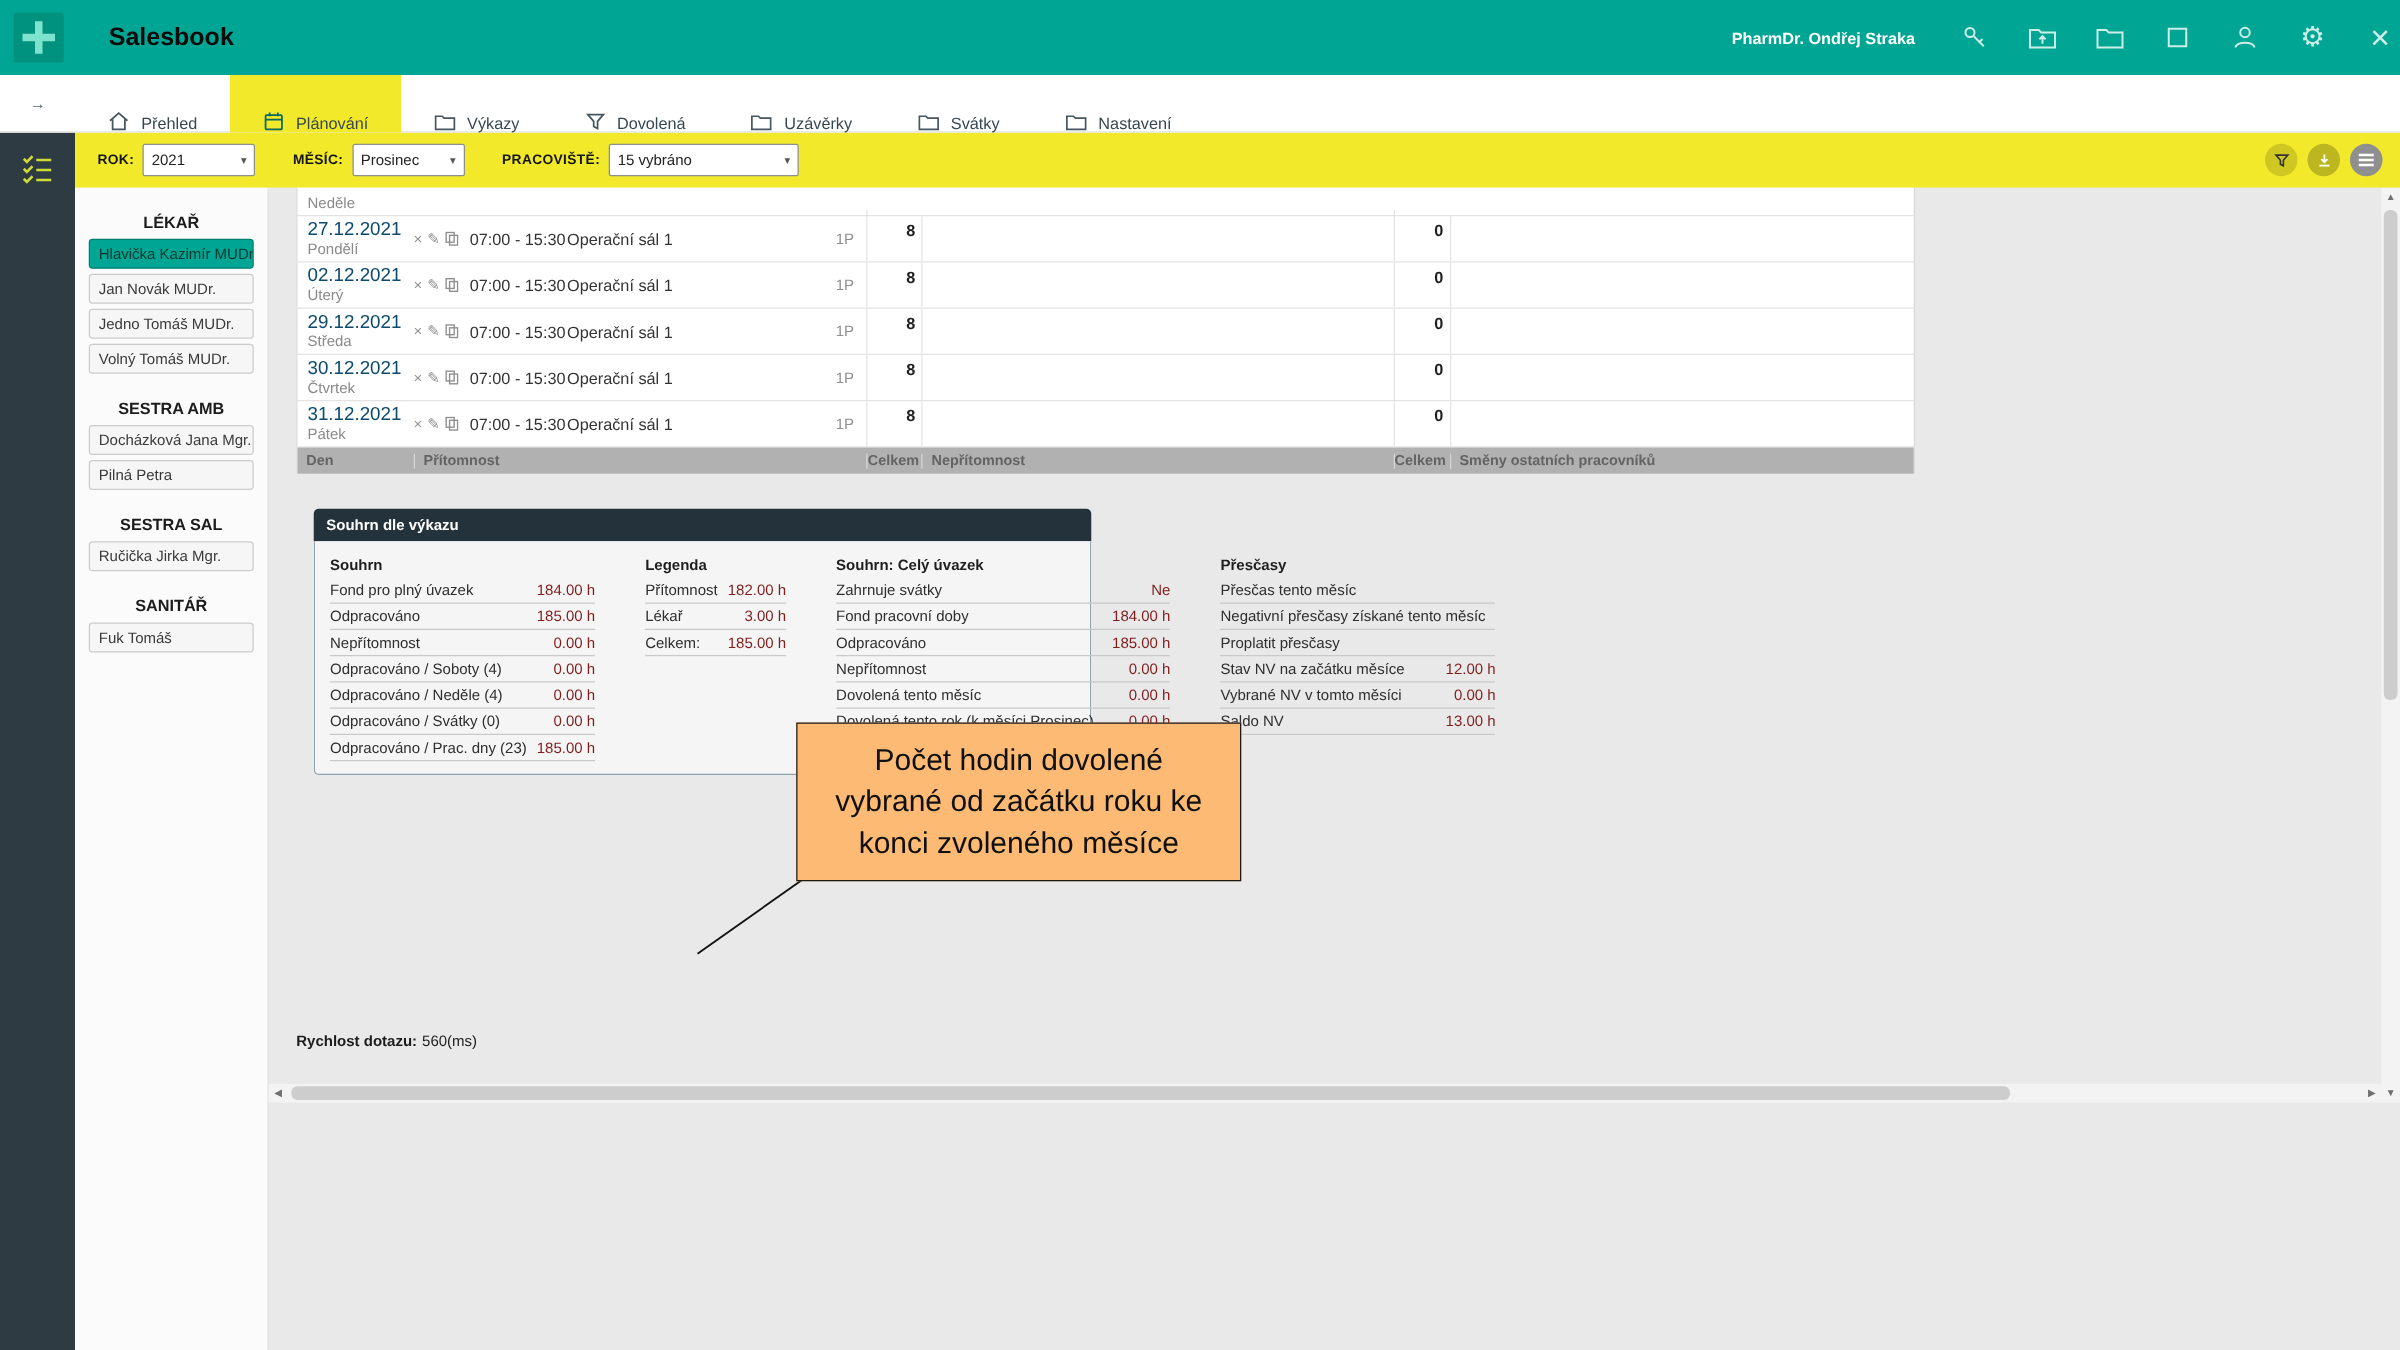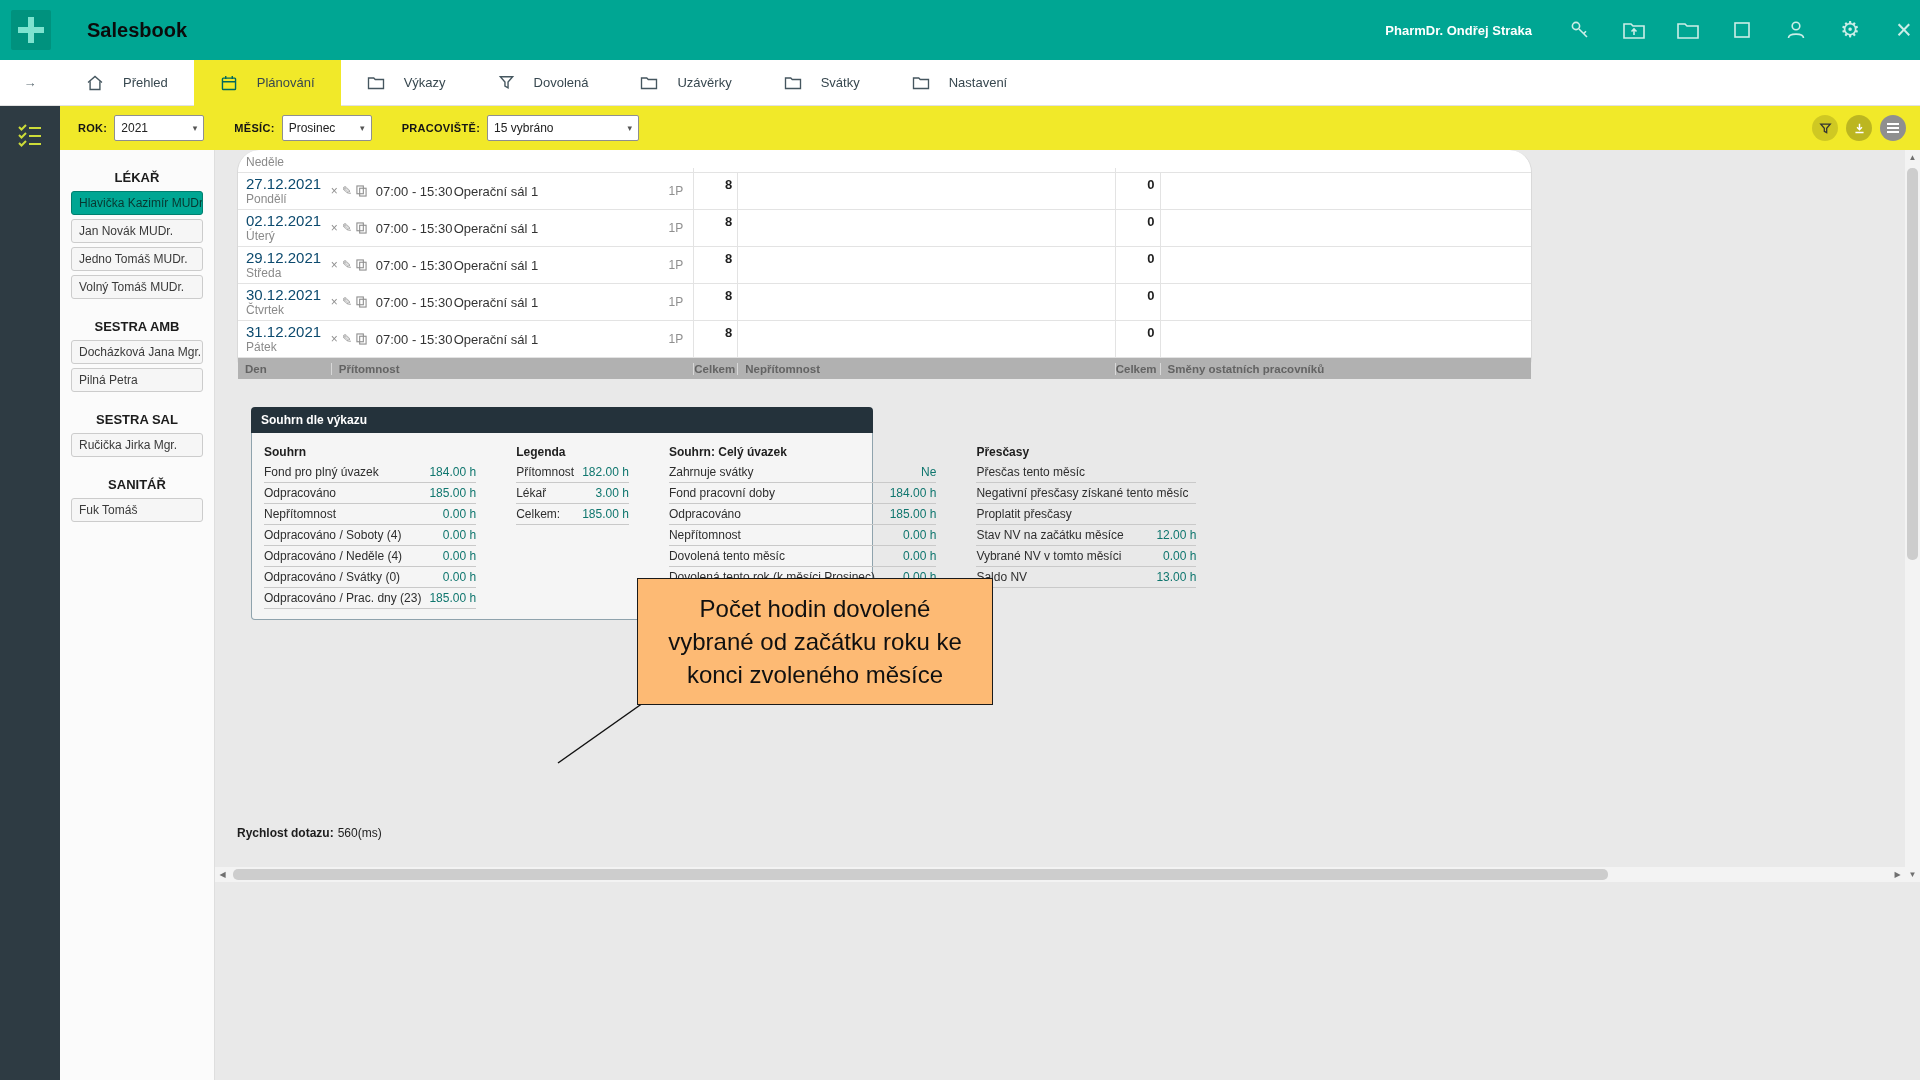--- a/index.html
+++ b/index.html
@@ -20,21 +20,21 @@
   .app-title { margin-left:36px; font-size:20px; font-weight:bold; color:#0b0b0b; }
   .topbar-right { margin-left:auto; display:flex; align-items:center; gap:30px; padding-right:4px; color:#cdeee8; }
   .tb-user { color:#ffffff; font-weight:bold; font-size:13px; margin-right:6px; }
   .tb-ic { width:24px; height:24px; display:flex; align-items:center; justify-content:center; cursor:pointer; }
   .tb-ic.glyph { font-size:22px; line-height:1; }
   .tb-ic.close { font-size:27px; }
 
   
   .navbar { position:absolute; left:0; top:60px; width:1920px; height:46px; background:#ffffff; border-bottom:1px solid #e2e2e2; display:flex; align-items:center; z-index:9; }
   .nav-back { width:60px; text-align:center; color:#5c6b73; font-size:13px; }
-  .nav-item { display:flex; align-items:center; gap:19px; padding:0 26px; height:46px; font-size:13px; color:#37474f; cursor:pointer; }
+  .nav-item { display:flex; align-items:flex-end; gap:9px; padding:0 26px; height:46px; font-size:13px; color:#37474f; cursor:pointer; }
   .nav-item.active { background:#f1e929; }
   .nav-item .nic { color:#45565f; }
   .nav-item.active .nic { color:#00695c; }
 
   
   .filterbar { position:absolute; left:60px; top:106px; width:1860px; height:44px; background:#f1e929; display:flex; align-items:center; padding-left:18px; z-index:8; }
   .f-label { font-size:11px; font-weight:bold; color:#151515; letter-spacing:.3px; margin-right:7px; }
   .f-select { height:26px; background:#fff; border:1px solid #8f8f8f; border-radius:2px; font-size:12px; color:#222; display:flex; align-items:center; justify-content:space-between; padding:0 6px; margin-right:30px; cursor:pointer; }
   .f-select .caret { font-size:9px; color:#555; margin-left:8px; }
   .w-rok { width:90px; } .w-mesic { width:90px; } .w-prac { width:152px; }
@@ -53,21 +53,21 @@
   
   .sidebar { position:absolute; left:60px; top:150px; width:155px; height:930px; background:#fbfbfb; border-right:1px solid #dedede; z-index:6; }
   .side-group-title { text-align:center; font-weight:bold; font-size:13px; color:#1c1c1c; margin:20px 0 6px; }
   .side-item { margin:4px 11px; height:24px; line-height:22px; background:#f6f6f6; border:1px solid #cccccc; border-radius:3px; font-size:12px; color:#3a3a3a; padding-left:7px; cursor:pointer; white-space:nowrap; overflow:hidden; }
   .side-item.selected { background:#00a693; border-color:#00806f; color:#073730; }
 
   
   .main { position:absolute; left:215px; top:150px; width:1690px; height:930px; }
 
   
-  .table { position:absolute; left:22px; top:0; width:1295px; background:#fff; border-left:1px solid #d9d9d9; border-right:1px solid #d9d9d9;border-radius:22px; }
+  .table { position:absolute; left:22px; top:0; width:1295px; background:#fff; border-left:1px solid #d9d9d9; border-right:1px solid #d9d9d9; }
   .trow { display:flex; border-bottom:1px solid #e3e3e3; height:37px; }
   .trow-partial { height:23px; overflow:hidden; align-items:flex-end; }
   .c-date { width:93px; padding:3px 0 2px 8px; }
   .c-date .date { font-weight:normal; font-size:15px; color:#0c4a6e; line-height:16px; }
   .c-date .day { font-size:12px; color:#8a8a8a; line-height:15px; }
   .c-icons { width:45px; display:flex; gap:4px; align-items:center; color:#8f8f8f; }
   .ric { font-size:12px; line-height:1; cursor:pointer; }
   .c-time { width:78px; font-size:13px; color:#333; display:flex; align-items:center; }
   .c-place { width:187px; font-size:13px; color:#333; display:flex; align-items:center; }
   .c-tag { width:53px; font-size:12px; color:#8f8f8f; display:flex; align-items:center; justify-content:flex-end; padding-right:10px; }
@@ -84,21 +84,21 @@
   .tf-c2 { width:45px; text-align:right; padding-right:3px; border-left:1px solid rgba(255,255,255,.5); }
   .tf-smeny { width:372px; padding-left:7px; border-left:1px solid rgba(255,255,255,.5); }
 
   
   .panel { position:absolute; left:22px; top:257px; width:636px; z-index:2;padding-left:14px; }
   .panel-header { background:#24323b; color:#fff; font-weight:bold; font-size:12px; padding:6px 10px; border-radius:4px 4px 0 0; }
   .panel-body { background:#f5f5f5; border:1px solid #8fa3ad; border-top:none; border-radius:0 0 4px 4px; padding:12px 12px 10px; display:grid; grid-template-columns:1fr 1fr 1fr 1fr; column-gap:22px; row-gap:18px;gap:40px; }
   .sec-title { font-weight:bold; font-size:12px; color:#1e1e1e; margin-bottom:3px; }
   .srow { display:flex; justify-content:space-between; align-items:center; height:21px; border-bottom:1px solid #c9c9c9; font-size:12px; }
   .srow .lbl { color:#2e2e2e; white-space:nowrap; overflow:hidden; }
-  .srow .val { color:#0f766e; white-space:nowrap; margin-left:8px; }
+  .srow .val { color:#7f1d1d; white-space:nowrap; margin-left:8px; }
 
   
   .callout { position:absolute; left:422px; top:428px; width:356px; height:127px; background:#fdba74; border:1px solid #1a1a1a; display:flex; align-items:center; justify-content:center; text-align:center; font-size:24px; line-height:1.38; color:#101010; padding:0 16px; z-index:5; }
   .overlay-svg { position:absolute; left:0; top:0; width:1690px; height:930px; pointer-events:none; z-index:4; }
 
   
   .status { position:absolute; left:22px; top:676px; font-size:12px; color:#1d1d1d; }
   .status .b { font-weight:bold; margin-right:4px; }
 
   

